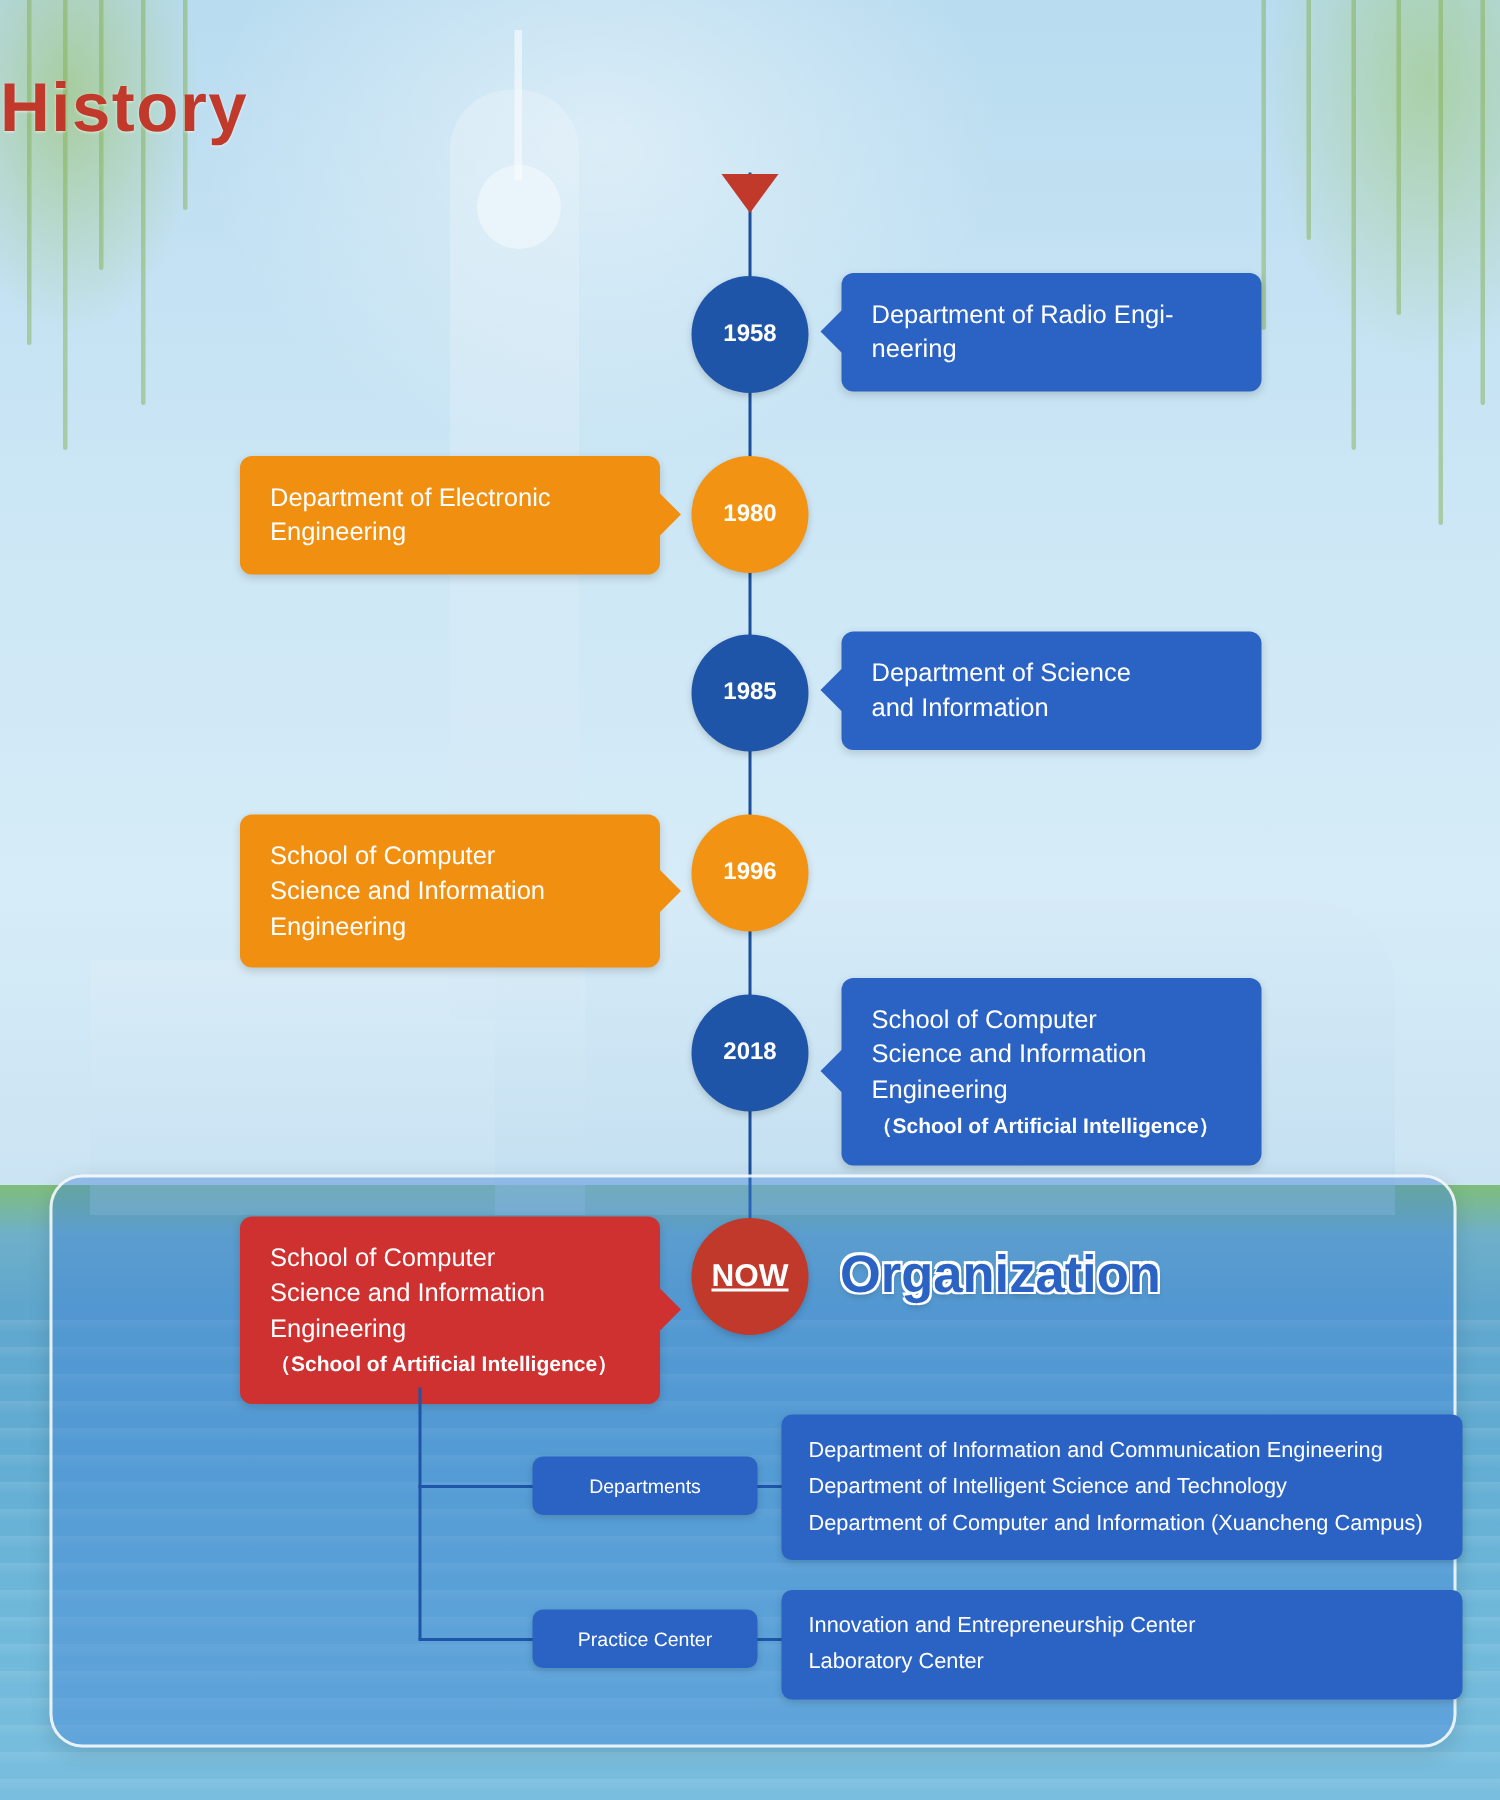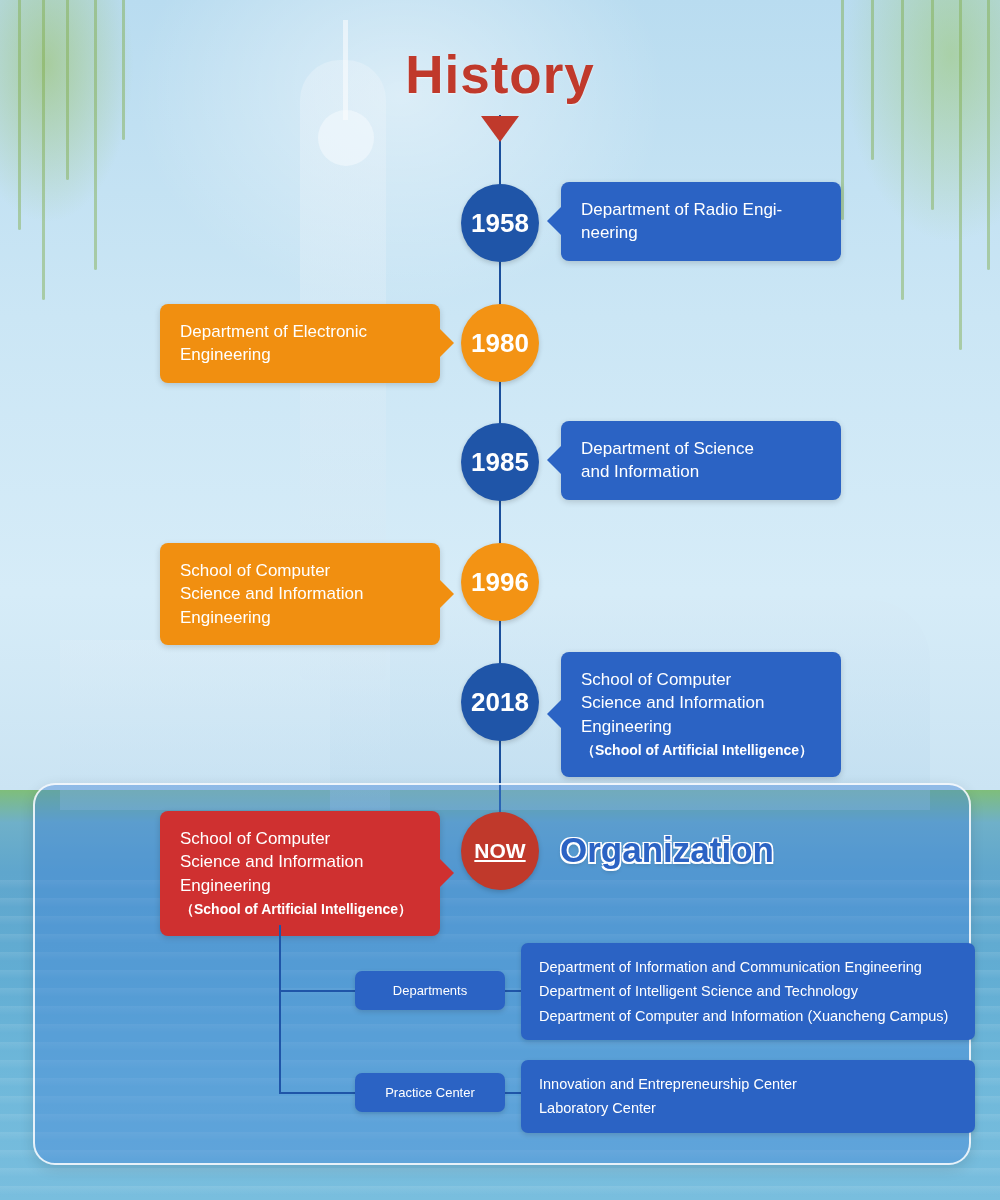--- a/index.html
+++ b/index.html
@@ -91,22 +91,22 @@
     position: absolute;
     width: 3px;
     background: rgba(126,170,70,0.45);
     border-radius: 2px;
   }
 
   
   .page-title {
     position: absolute;
     top: 44px; left: 0; right: 0;
-    text-align: center;
-    font-size: 53px;
+    text-align: left;
+    font-size: 46px;
     font-weight: bold;
     color: #c0392b;
     letter-spacing: 1px;
     text-shadow: 0 1px 2px rgba(255,255,255,0.6);
   }
 
   
   .axis-line {
     position: absolute;
     left: 499px; top: 115px;
@@ -123,21 +123,21 @@
   }
 
   .node {
     position: absolute;
     width: 78px; height: 78px;
     border-radius: 50%;
     display: flex;
     align-items: center;
     justify-content: center;
     color: #ffffff;
-    font-size: 26px;
+    font-size: 16px;
     font-weight: bold;
     left: 461px;
     box-shadow: 0 2px 5px rgba(0,0,0,0.18);
   }
   .node.blue { background: #1f55a8; }
   .node.orange { background: #f39314; }
   .node.red { background: #c0392b; font-size: 21px; }
 
   .card {
     position: absolute;

